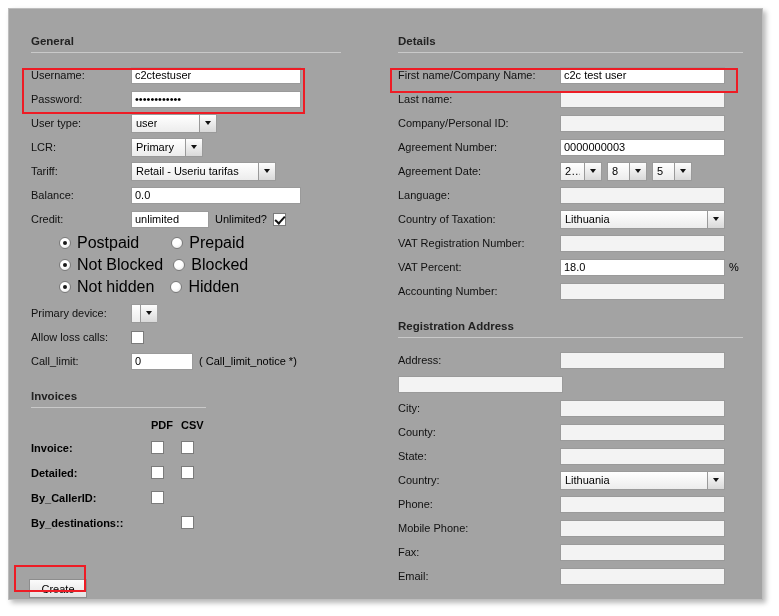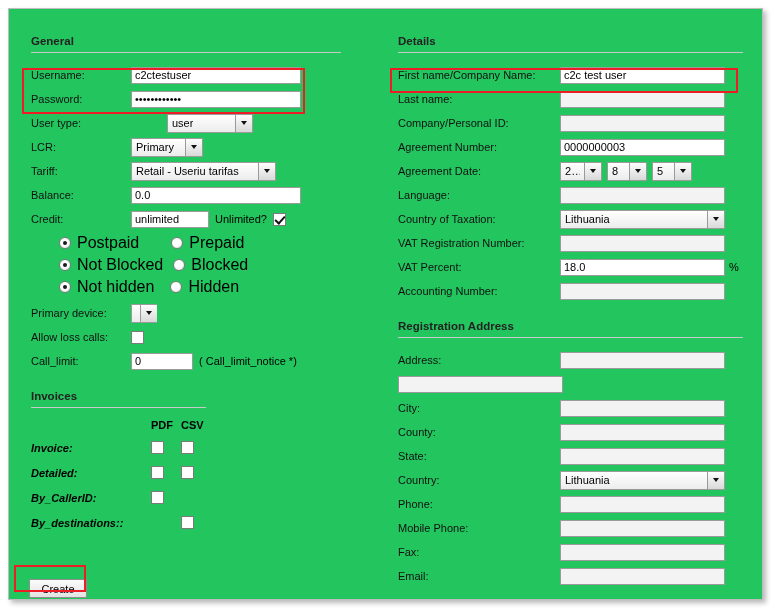--- a/index.html
+++ b/index.html
@@ -21,21 +21,21 @@
     height: 616px;
     background: #ffffff;
     box-sizing: border-box;
   }
   .frame {
     position: absolute;
     left: 8px;
     top: 8px;
     width: 755px;
     height: 592px;
-    background: #22c55e;
+    background: #a3a3a3;
     border: 1px solid #bdbdbd;
     box-shadow: 3px 3px 5px rgba(0,0,0,0.28);
     box-sizing: border-box;
     overflow: hidden;
   }
   .col-left {
     position: absolute;
     left: 22px;
     top: 26px;
     width: 310px;
@@ -120,21 +120,21 @@
     border-left: 3.5px solid transparent;
     border-right: 3.5px solid transparent;
     border-top: 4px solid #111111;
     display: block;
   }
   .sel .txt {
     overflow: hidden;
     white-space: nowrap;
     text-overflow: ellipsis;
   }
-  .sel-user { width: 86px; margin-left: 36px; }
+  .sel-user { width: 86px; }
   .sel-lcr  { width: 72px; }
   .sel-tariff { width: 145px; }
   .sel-country { width: 165px; }
   .sel-year { width: 42px; }
   .sel-month { width: 40px; }
   .sel-day { width: 40px; }
   .sel-primary-device { width: 26px; }
 
   
   .radio {
@@ -209,21 +209,20 @@
     font-weight: bold;
   }
   .invoice-hdr .sp1 { width: 120px; flex: none; }
   .invoice-hdr .pdf { width: 30px; flex: none; }
   .invoice-hdr .csv { width: 30px; flex: none; }
 
   .inv-row {
     display: flex;
     align-items: center;
     height: 25px;
-    font-style: italic;
   }
   .inv-row .name { width: 120px; flex: none; font-weight: bold; font-size: 11px; }
   .inv-row .c1 { width: 30px; flex: none; display: flex; justify-content: flex-start; }
   .inv-row .c2 { width: 30px; flex: none; display: flex; justify-content: flex-start; }
 
   .create-btn {
     position: absolute;
     left: 20px;
     top: 570px;
     min-width: 58px;

